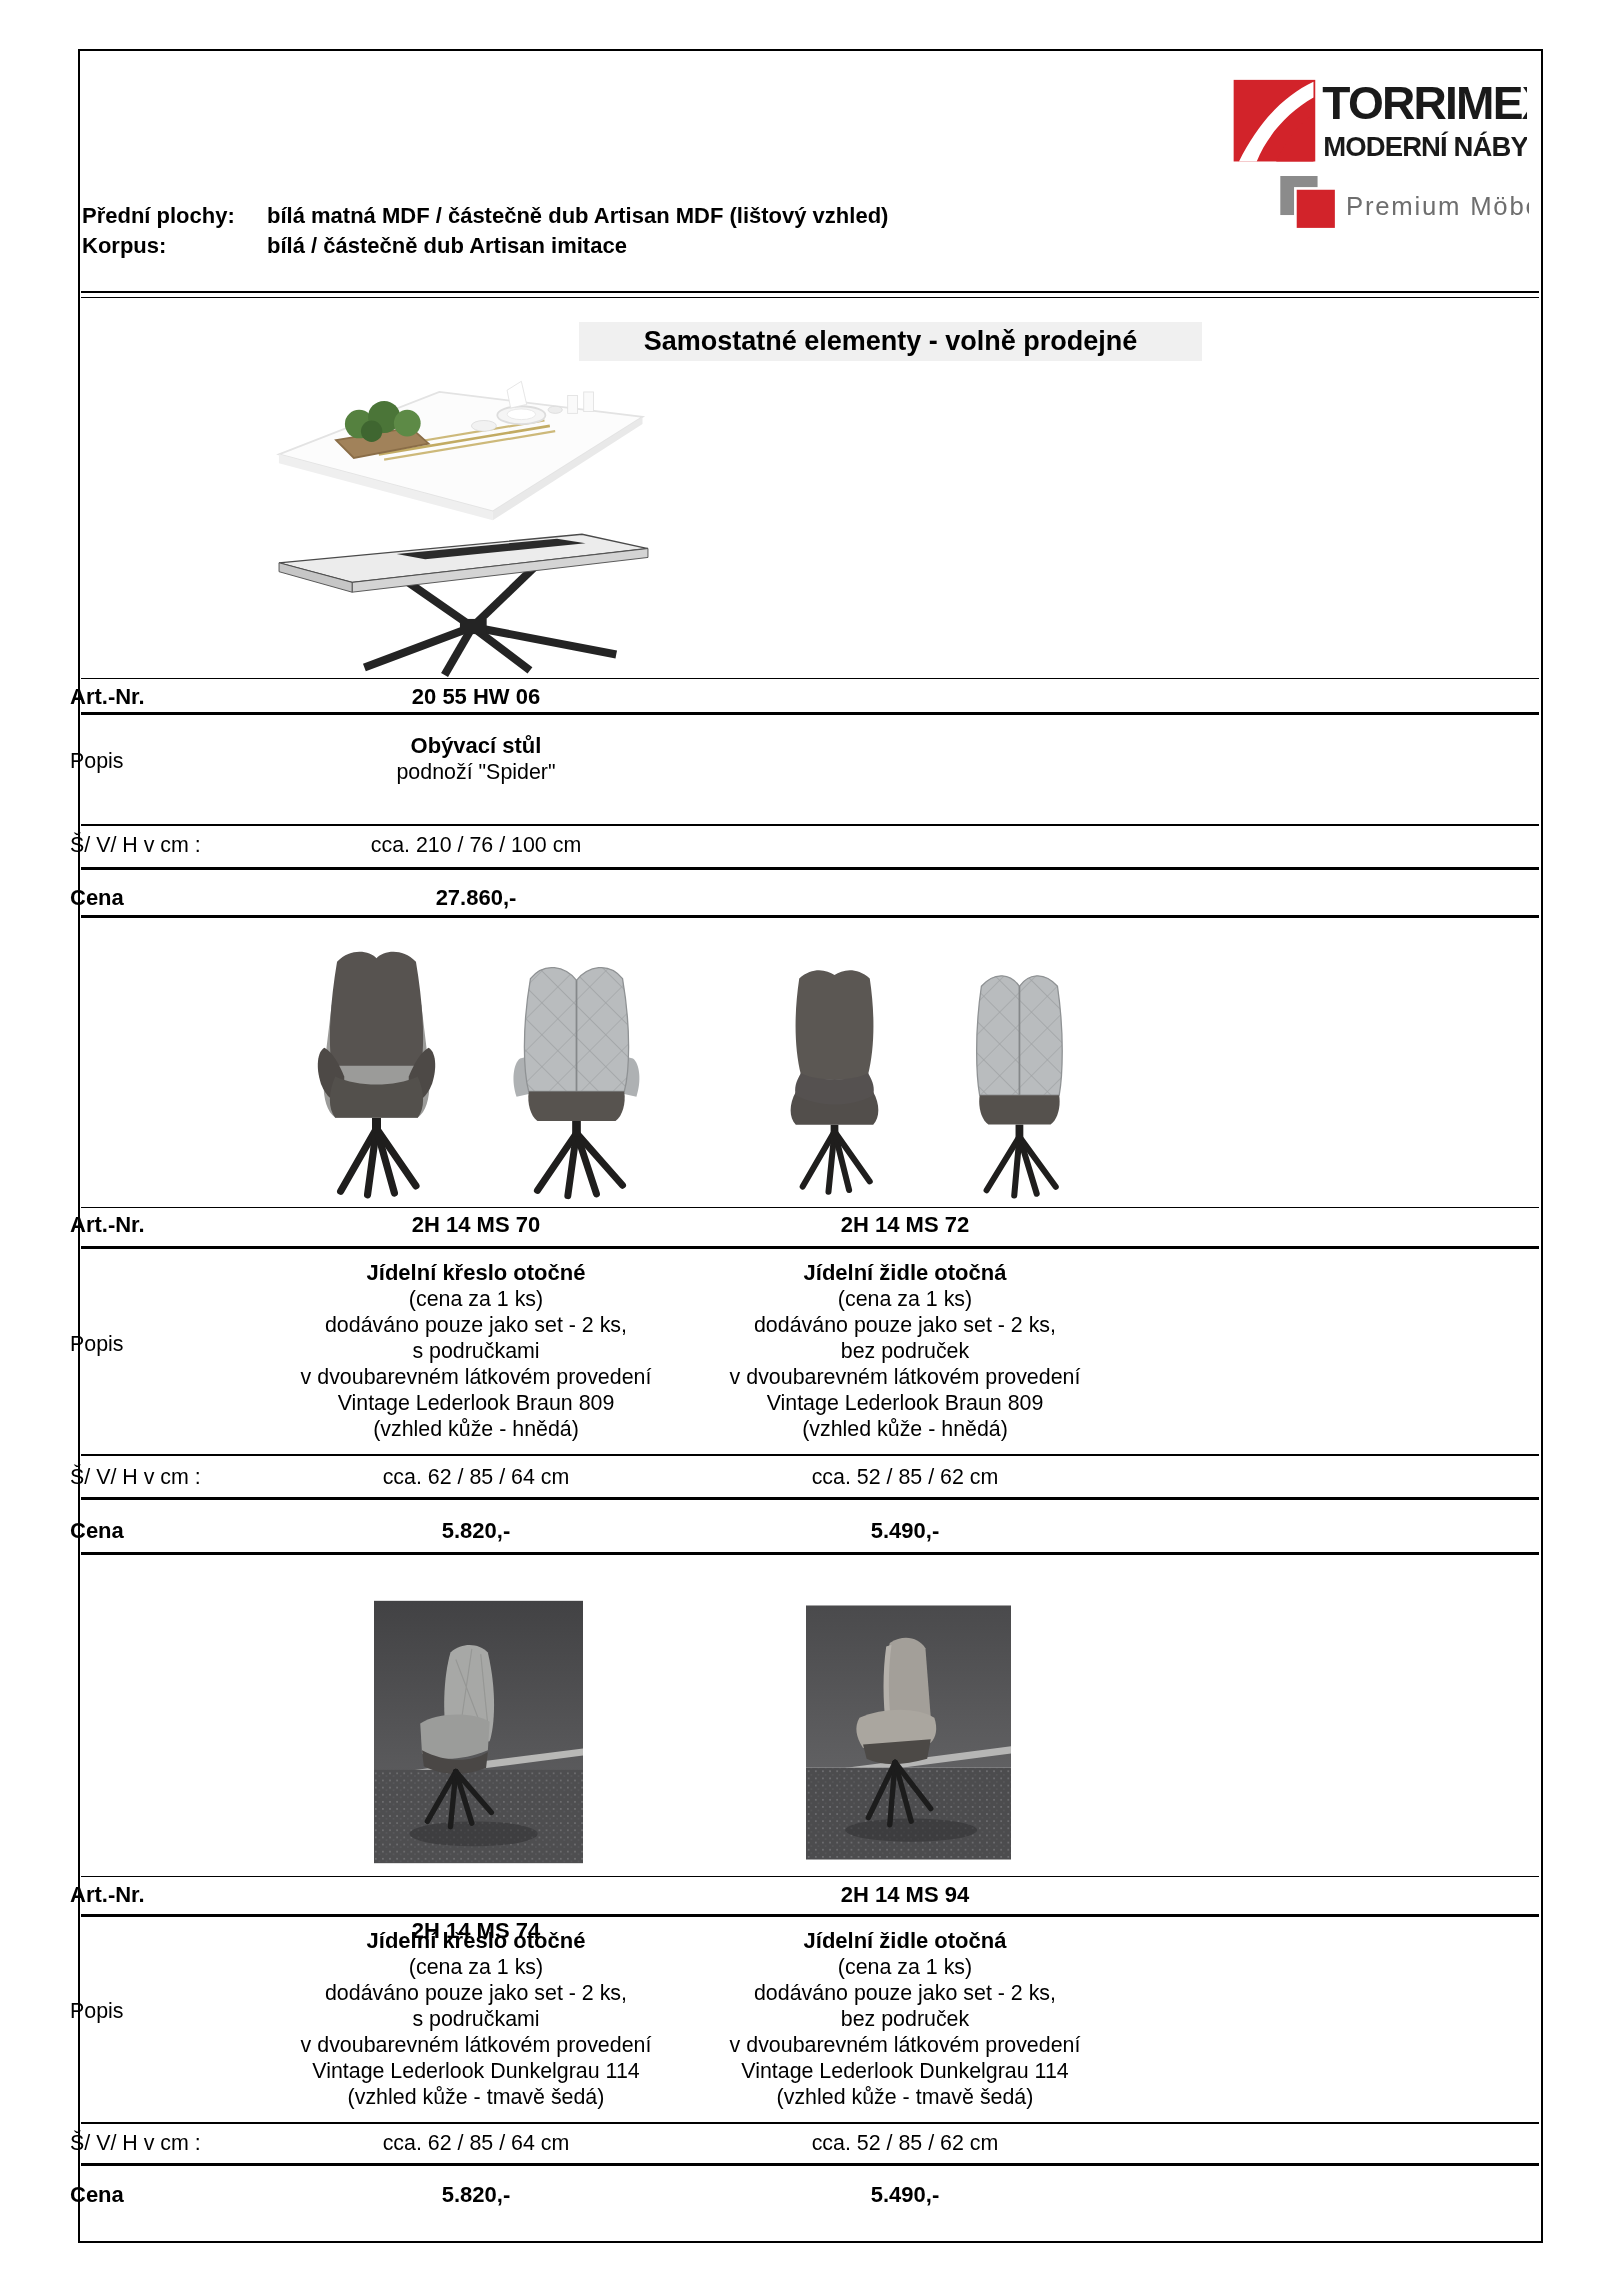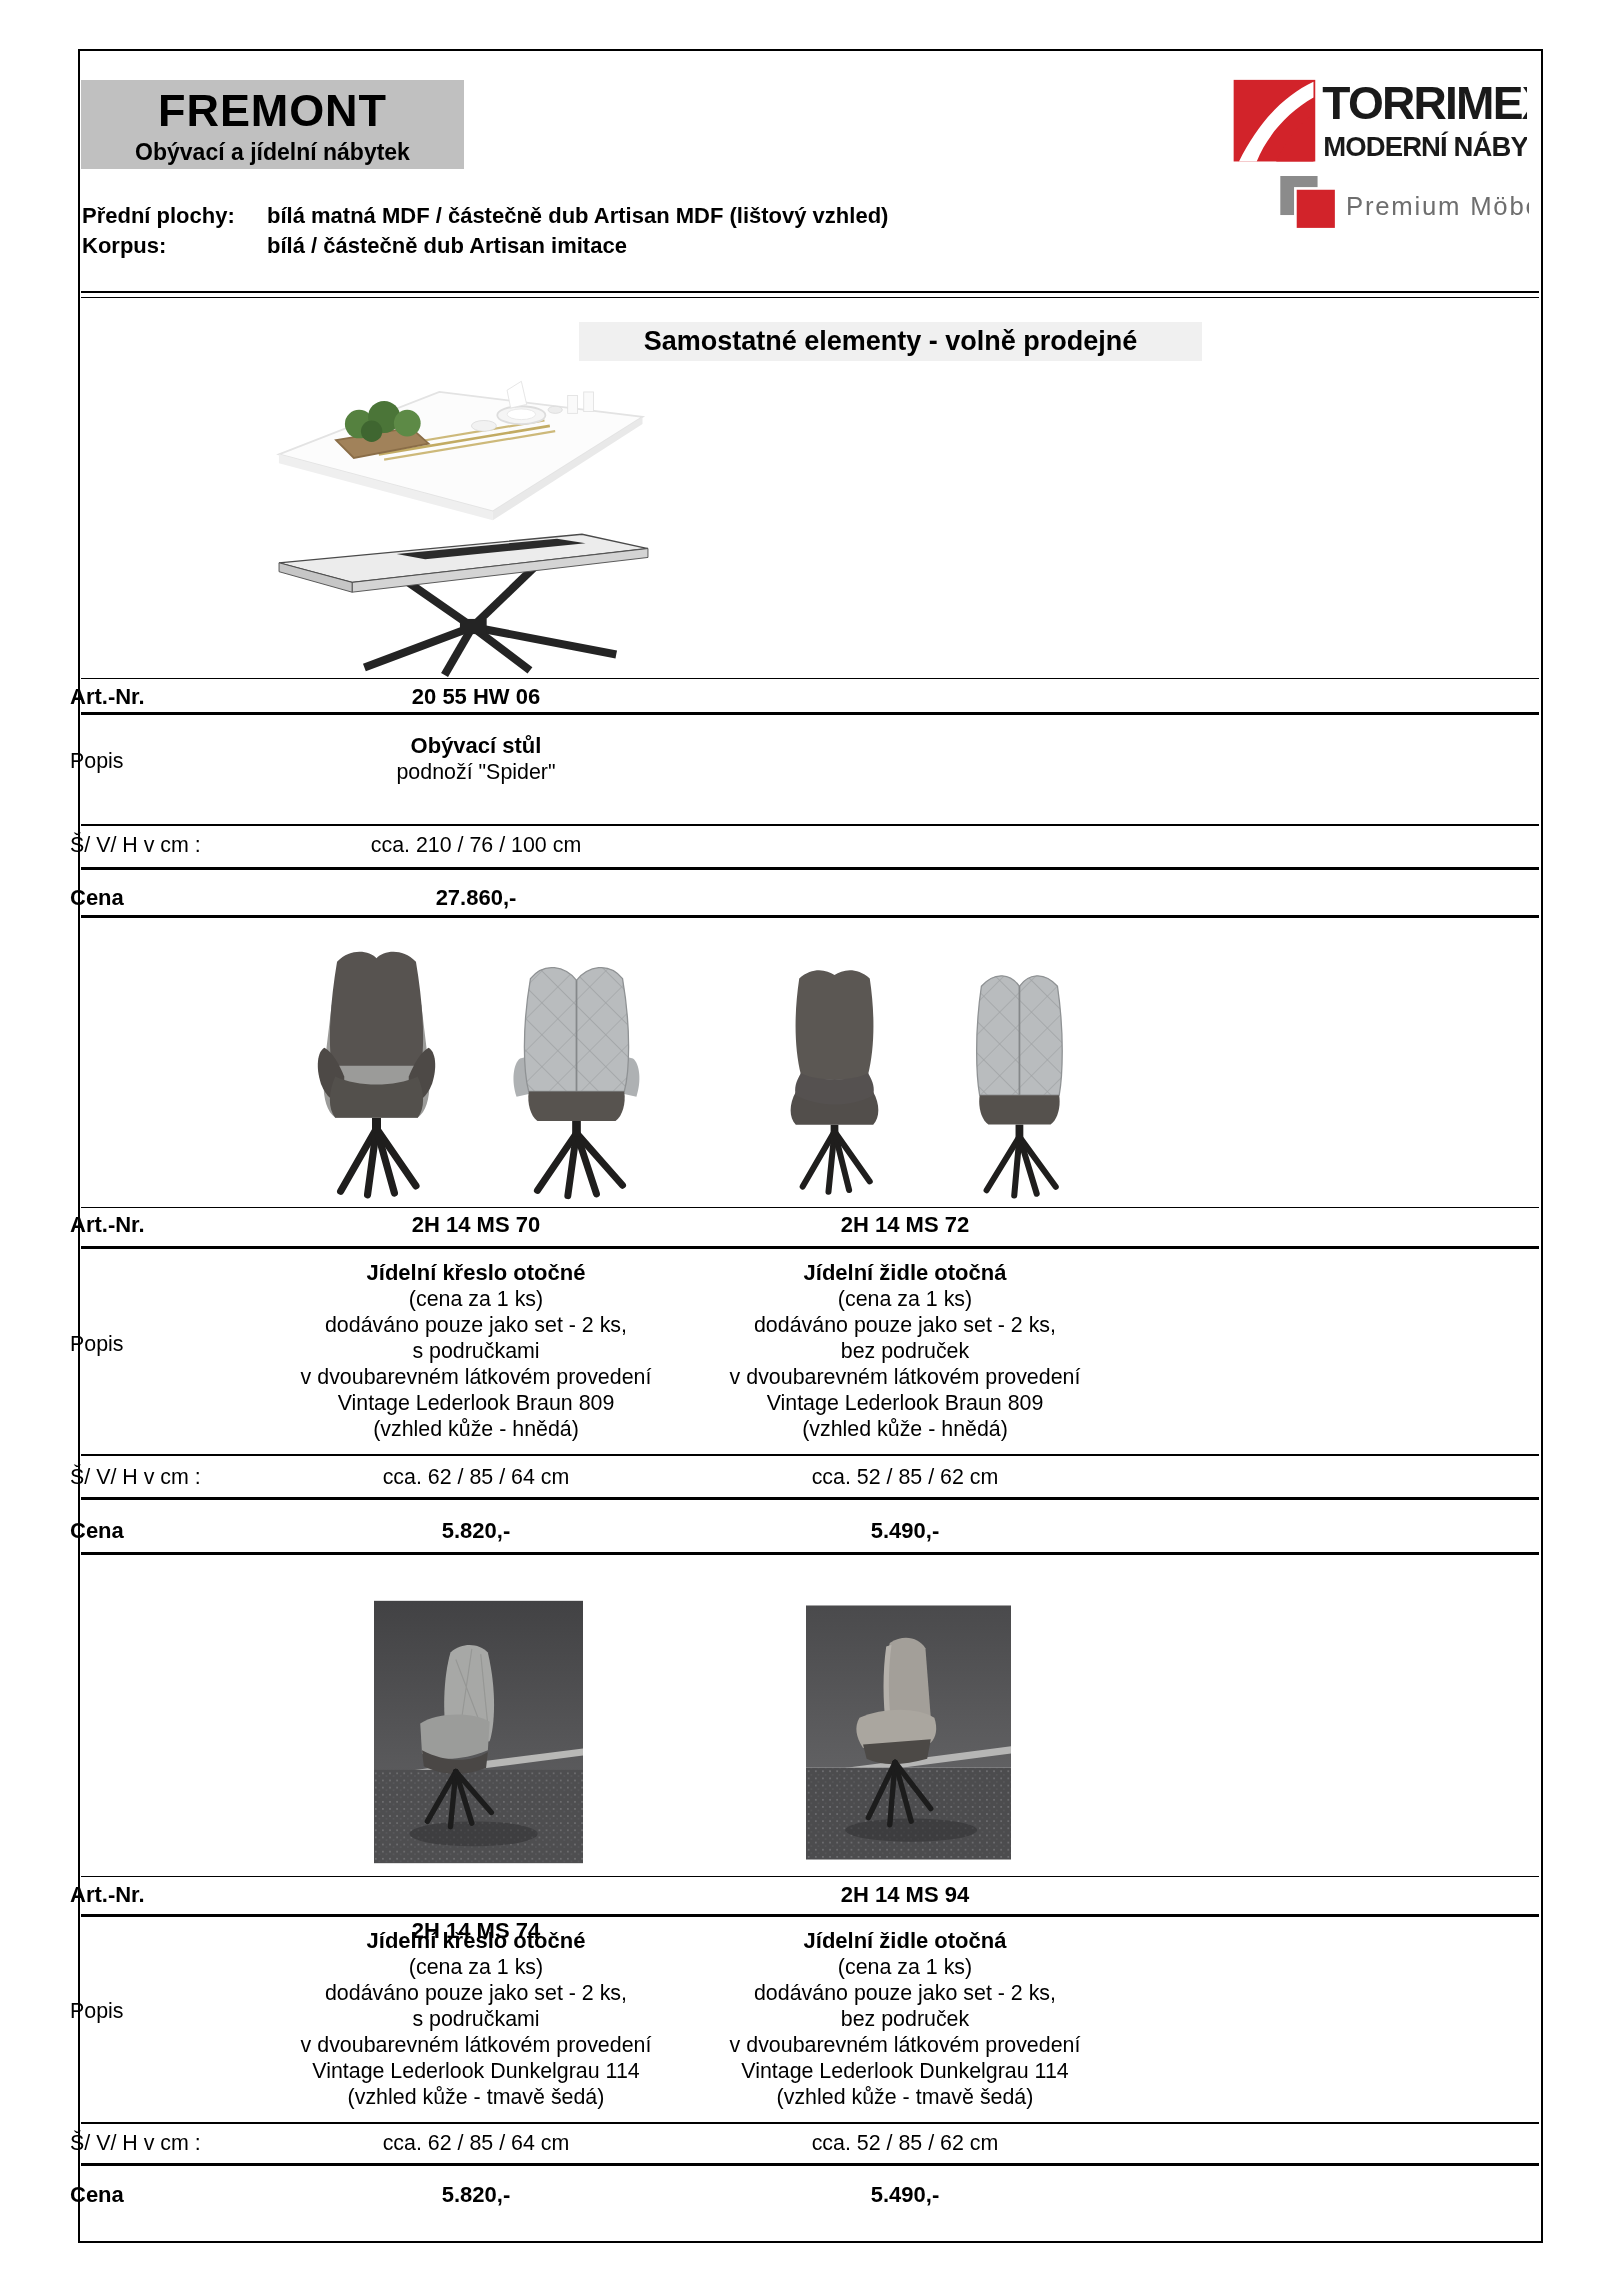--- a/index.html
+++ b/index.html
@@ -28,24 +28,20 @@
   .popis-title{font-size:22px;font-weight:bold;line-height:27px;}
   .popis-line{font-size:21.4px;line-height:26px;}
   svg{display:block;}
 </style>
 </head>
 <body>
 
 <div class="page">
   <div class="frame"></div>
 
-  <div class="fremont-box">
-    <div class="fremont-title">FREMONT</div>
-    <div class="fremont-sub">Obývací a jídelní nábytek</div>
-  </div>
 
   <div class="abs" style="left:1233px;top:71px;width:294px;height:102px;">
     <svg width="294" height="102" viewBox="0 0 330 115">
       <rect x="0" y="10" width="92" height="92" fill="#d2232a"></rect>
       <path d="M6 102 C28 58 56 28 90 12 L90 30 C62 46 38 72 26 102 Z" fill="#ffffff"></path>
       <path d="M48 102 C58 80 72 62 90 48 L90 102 Z" fill="#d2232a"></path>
       <text x="100" y="54" font-family="Liberation Sans, sans-serif" font-size="52" font-weight="bold" letter-spacing="-2" fill="#1a1a1a">TORRIMEX</text>
       <text x="101" y="96" font-family="Liberation Sans, sans-serif" font-size="31" font-weight="bold" letter-spacing="-1" fill="#1a1a1a">MODERNÍ NÁBYTEK</text>
     </svg>
   </div>

